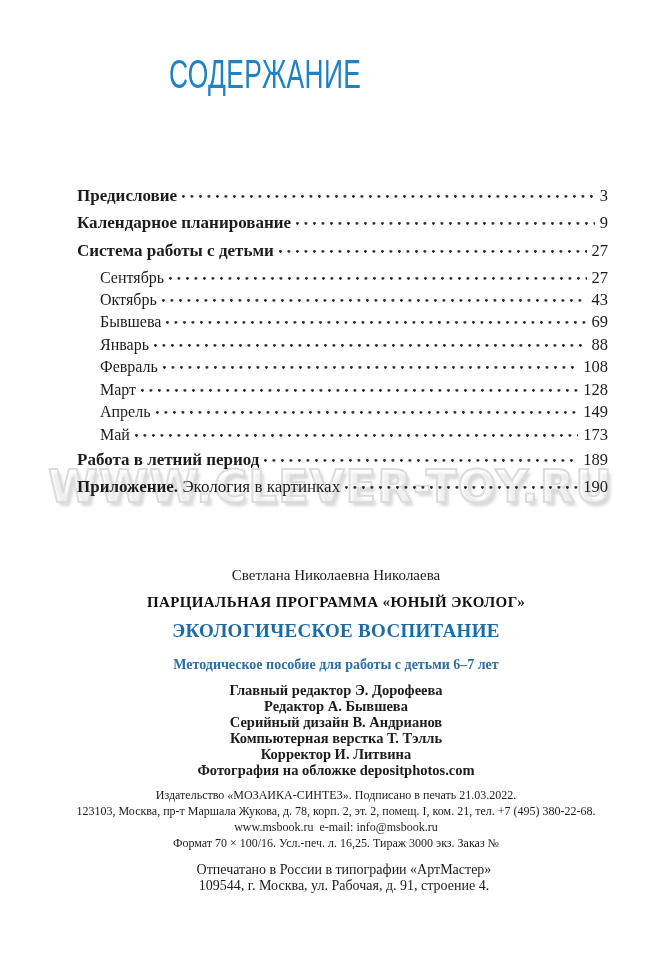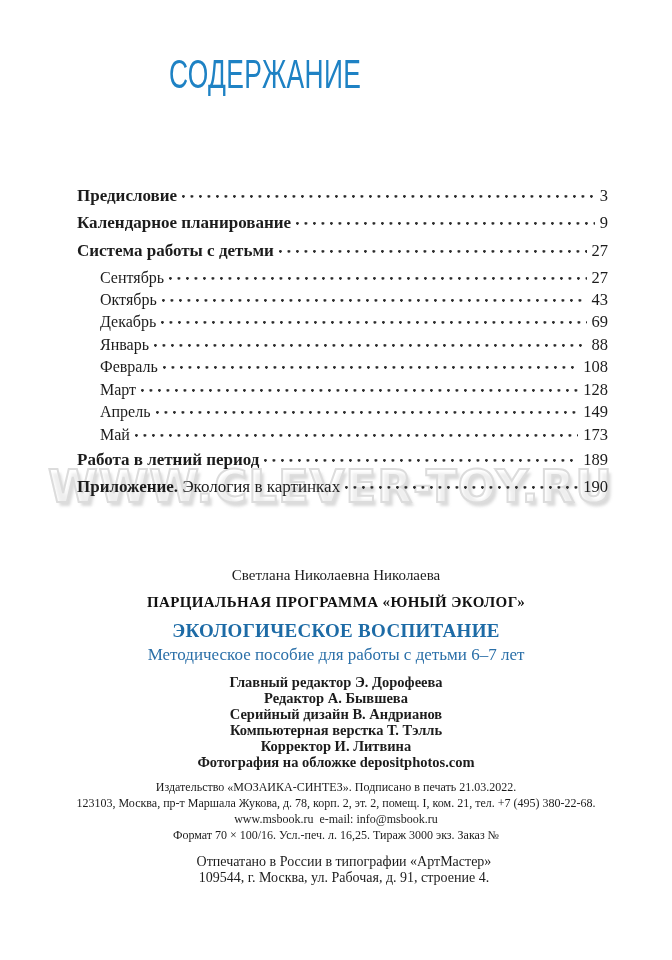--- a/index.html
+++ b/index.html
@@ -101,22 +101,23 @@
   .book-title {
     margin-top: 9px;
     color: #1d6ba6;
     font-weight: 700;
     font-size: 19px;
     line-height: 21.5px;
     letter-spacing: 0.3px;
   }
   .book-subtitle {
     color: #2a6fa8;
-    font-size: 17px;
-    margin-top: 3px;
+    font-size: 14px;
+    margin-top: 15px;
+    font-weight: bold;
   }
   .credits { margin-top: 9px; font-size: 14.5px; font-weight: 700; }
   .credits div { line-height: 16px; }
   .publisher { margin-top: 9px; font-size: 12px; }
   .publisher div { line-height: 16px; }
   .printing { margin-top: 11px; font-size: 14px; }
   .printing div { line-height: 16px; padding-left: 16px; }
 </style>
 </head>
 <body>
@@ -152,21 +153,21 @@
     </div>
 
     <div class="toc-row sub">
       <span class="toc-label">Октябрь</span>
       <span class="dots"></span>
       <span class="toc-page">43</span>
     </div>
 
 
     <div class="toc-row sub">
-      <span class="toc-label">Декабрь</span>
+      <span class="toc-label">Бывшева</span>
       <span class="dots"></span>
       <span class="toc-page">69</span>
     </div>
 
     <div class="toc-row sub">
       <span class="toc-label">Январь</span>
       <span class="dots"></span>
       <span class="toc-page">88</span>
     </div>
 

